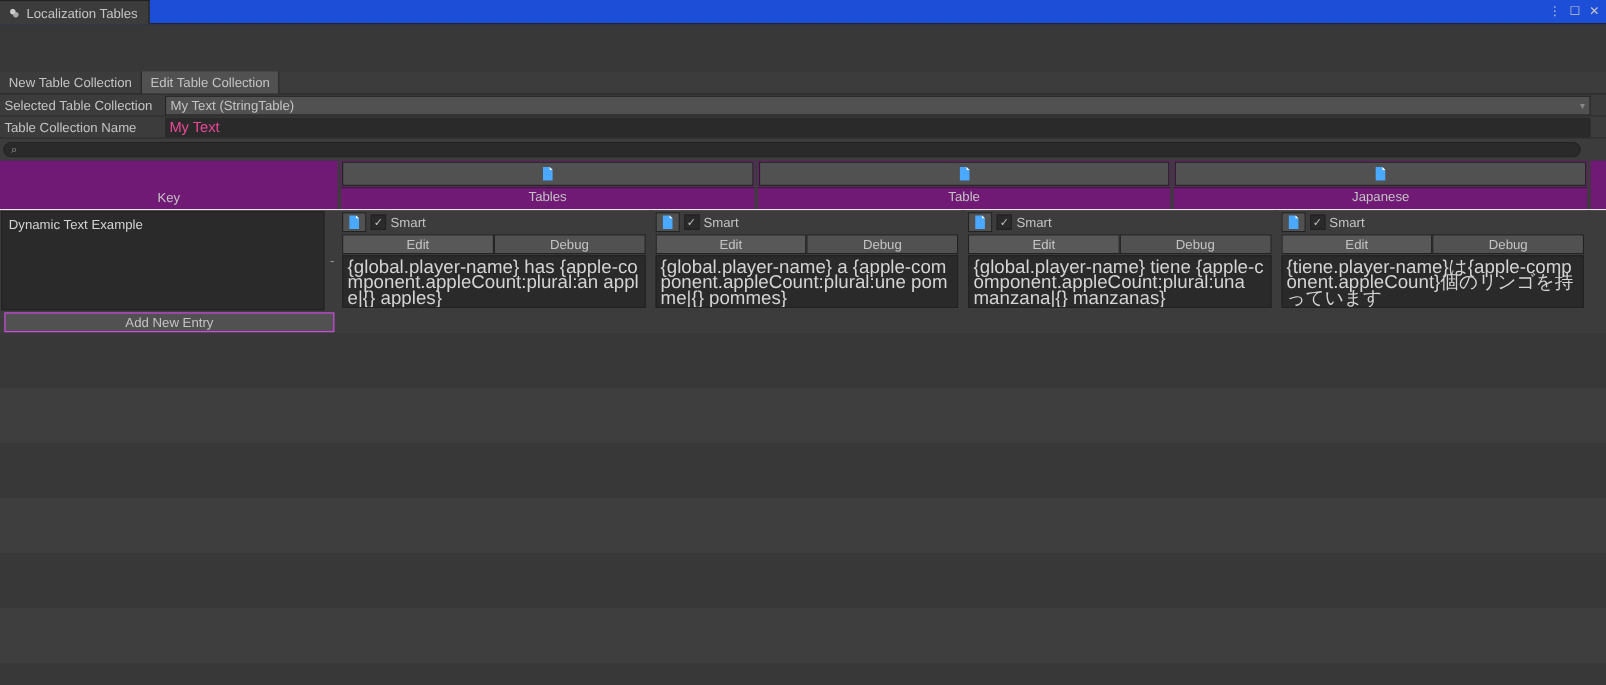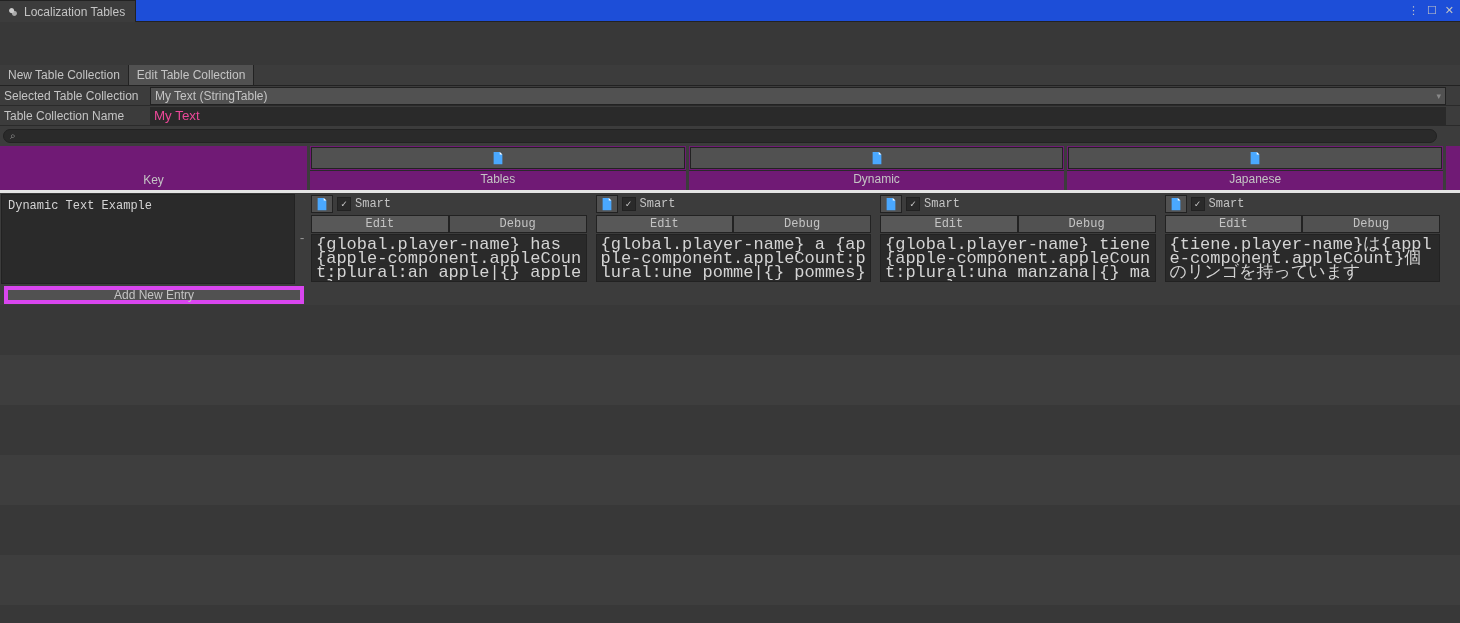--- a/index.html
+++ b/index.html
@@ -133,22 +133,21 @@
   .key-head {
     height: 44px;
     display:flex;
     align-items:flex-end;
     justify-content:center;
     padding-bottom:3px;
   }
   .row {
     display: flex;
     background: #3c3c3c;
-    border-top: 3px solid #e5e5e5;
-    font-family: Liberation Mono, monospace;
+    border-top: 1px solid #e5e5e5;
   }
   .key-cell {
     width: 294px;
     background: #2a2a2a;
     padding: 4px 6px;
     color: #d4d4d4;
     border: 1px solid #222;
     margin: 1px;
     height: 90px;
   }
@@ -210,21 +209,21 @@
     word-break:break-all;
   }
   .add-row {
     display:flex;
     background:#3c3c3c;
   }
   .add-btn {
     width:300px;
     height:18px;
     background:#515151;
-    border:4px solid #d946ef;
+    border:1px solid #d946ef;
     display:flex;align-items:center;justify-content:center;
     margin:1px 4px;
   }
   .file-icon { width:14px;height:14px; }
   .file-icon svg { width:14px;height:14px; }
   .caret { font-size:9px; color:#888; }
   .body-area {
     height: 480px;
     background: repeating-linear-gradient(
       #383838 0, #383838 50px,
@@ -288,21 +287,21 @@
   </div>
   <div class="lang-col">
     <div class="lang-top">
       <span class="file-icon">
         <svg viewBox="0 0 16 16">
             <path fill="#4aa8ff" d="M3 1h7l3 3v11H3z"></path>
             <path fill="#fff" d="M10 1v3h3"></path>
           </svg>
       </span>
     </div>
-    <div class="lang-name">Dynamic</div>
+    <div class="lang-name">Table</div>
   </div>
   <div class="lang-col">
     <div class="lang-top">
       <span class="file-icon">
         <svg viewBox="0 0 16 16">
             <path fill="#4aa8ff" d="M3 1h7l3 3v11H3z"></path>
             <path fill="#fff" d="M10 1v3h3"></path>
           </svg>
       </span>
     </div>

